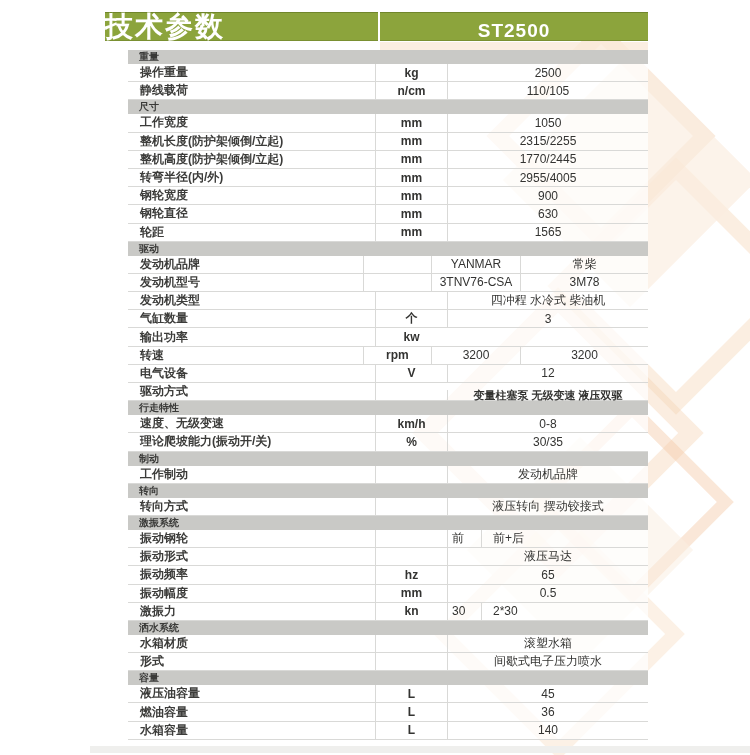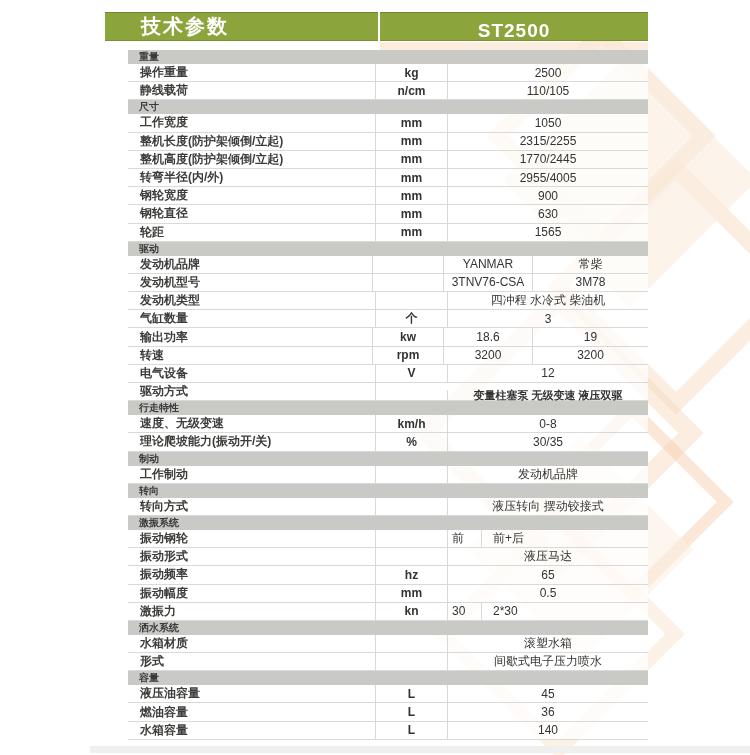--- a/index.html
+++ b/index.html
@@ -21,21 +21,21 @@
   .d7{left:500px;top:470px;width:160px;height:160px;background:rgba(250,238,226,0.55);}
   .hdr-strip{position:absolute;left:380px;top:42px;width:268px;height:8px;background:rgba(250,234,218,0.8);}
 
   
   .header{
     position:absolute;left:105px;top:12px;width:543px;height:29px;z-index:2;
     background:#8CA43C;display:flex;align-items:center;
     box-shadow:inset 0 1px 0 rgba(90,110,30,0.55), inset 0 -1px 0 rgba(90,110,30,0.35);
   }
   .header-left{width:273px;height:100%;display:flex;align-items:center;}
-  .header-title{color:#ffffff;font-size:20px;font-weight:bold;padding-left:36px;letter-spacing:2px;}
+  .header-title{color:#ffffff;font-size:28px;font-weight:bold;letter-spacing:2px;}
   .header-div{width:2px;height:100%;background:#ffffff;}
   .header-right{flex:1;display:flex;align-items:center;justify-content:center;margin-top:9px;}
   .header-model{color:#ffffff;font-size:19px;font-weight:bold;letter-spacing:1px;}
 
   
   .spec-table{position:absolute;left:128px;top:50px;width:520px;z-index:1;}
   .t-band{
     height:14px;background:#c9c9c6;display:flex;align-items:center;
     font-size:10px;font-weight:bold;color:#3a3a38;padding-left:11px;box-sizing:border-box;
   }
@@ -53,21 +53,21 @@
     display:flex;align-items:center;justify-content:center;font-weight:bold;
   }
   .c-value{
     flex:1;box-sizing:border-box;border-left:1px solid #d9d9d7;
     display:flex;align-items:center;justify-content:center;
   }
   .c-value.small{font-size:11px;font-weight:bold;margin-top:7px;}
   .sub{box-sizing:border-box;display:flex;align-items:center;justify-content:center;height:100%;}
   .sub-b{border-left:1px solid #d9d9d7;}
   .half .sub-a{width:88px;}
-  .half .sub-b{width:116px;}
+  .half .sub-b{width:128px;}
   .narrow .sub-a{width:33px;justify-content:flex-start;padding-left:4px;}
   .narrow .sub-b{flex:1;justify-content:flex-start;padding-left:11px;}
 
   
   .footer-band{position:absolute;left:90px;top:746px;width:660px;height:7px;background:#efefed;z-index:1;}
 </style>
 </head>
 <body>
 
 <div class="decor">
@@ -162,24 +162,20 @@
       <div class="c-value">四冲程 水冷式 柴油机</div>
     </div>
     <div class="t-row">
       <div class="c-label">气缸数量</div>
       <div class="c-unit">个</div>
       <div class="c-value">3</div>
     </div>
     <div class="t-row">
       <div class="c-label">输出功率</div>
       <div class="c-unit">kw</div>
-      <div class="c-value half">
-        <div class="sub sub-a">18.6</div>
-        <div class="sub sub-b">19</div>
-      </div>
     </div>
     <div class="t-row">
       <div class="c-label">转速</div>
       <div class="c-unit">rpm</div>
       <div class="c-value half">
         <div class="sub sub-a">3200</div>
         <div class="sub sub-b">3200</div>
       </div>
     </div>
     <div class="t-row">

